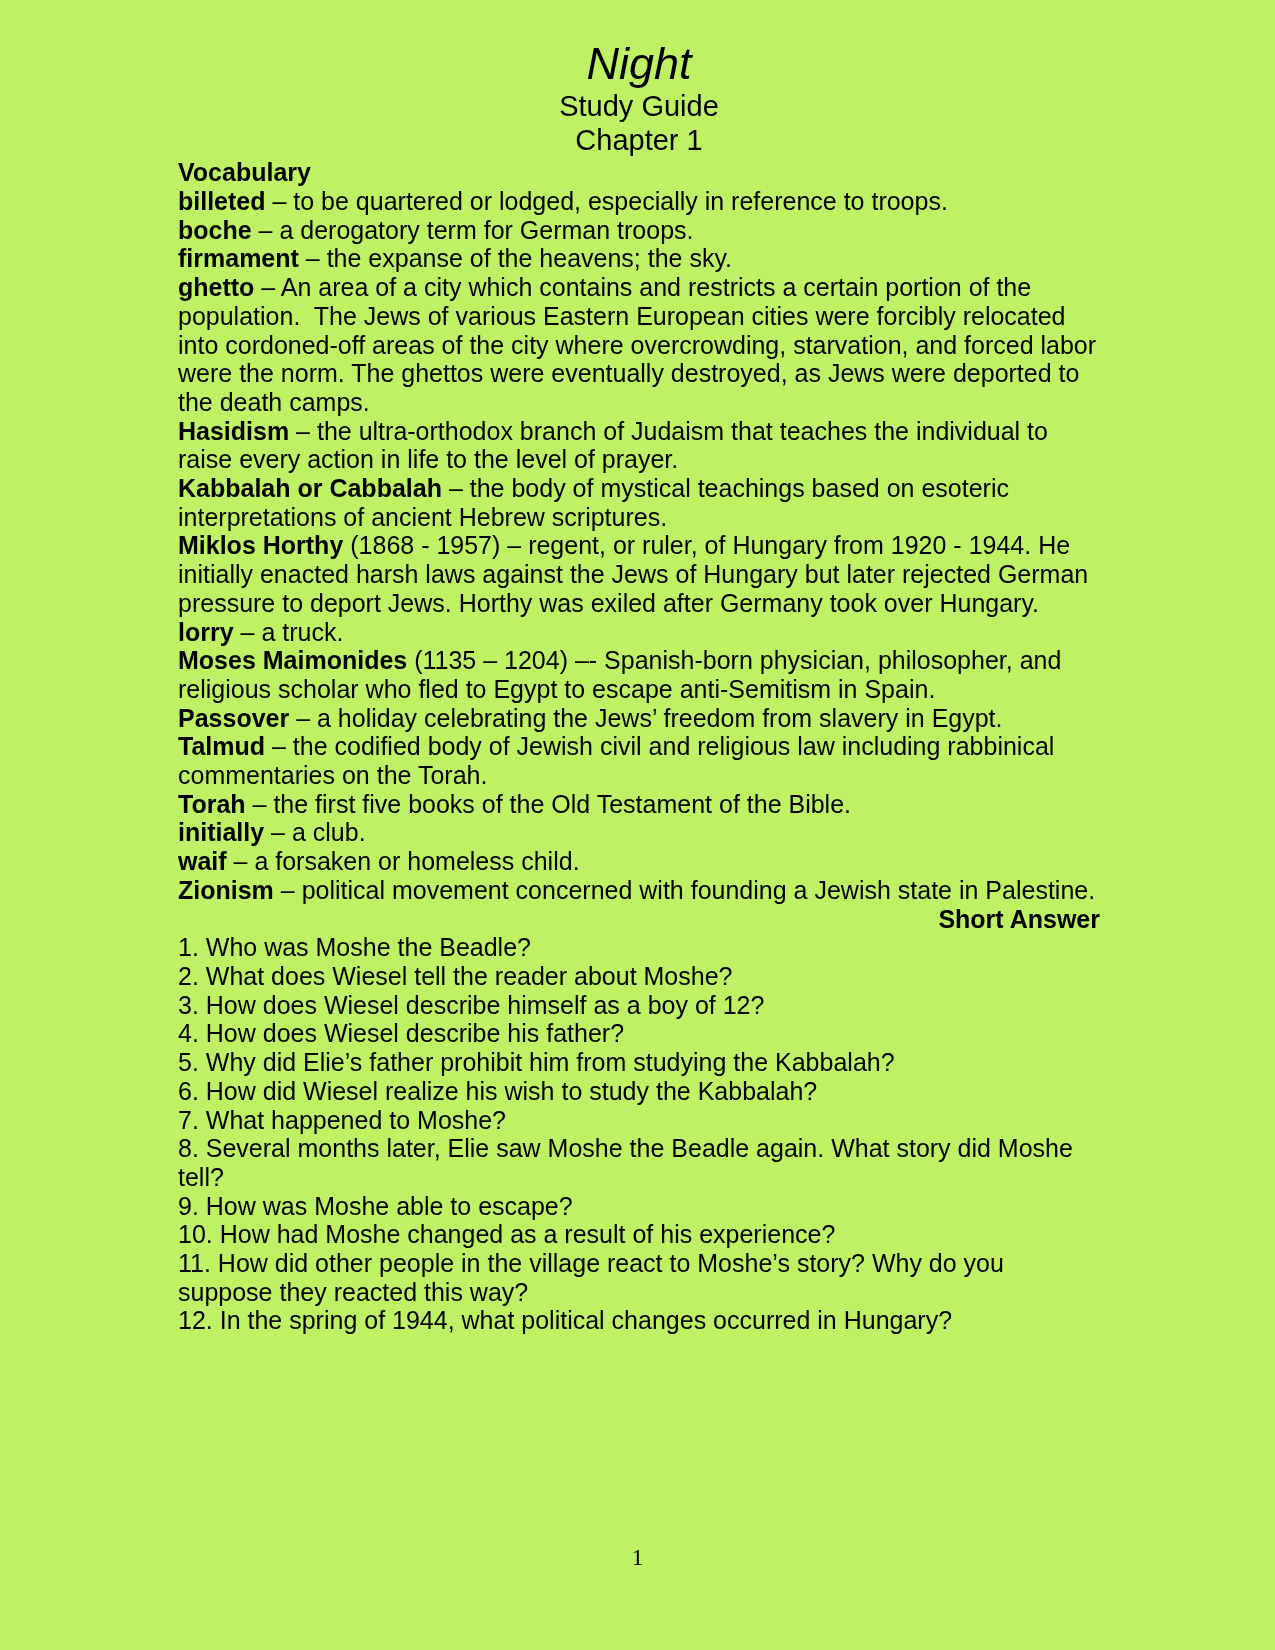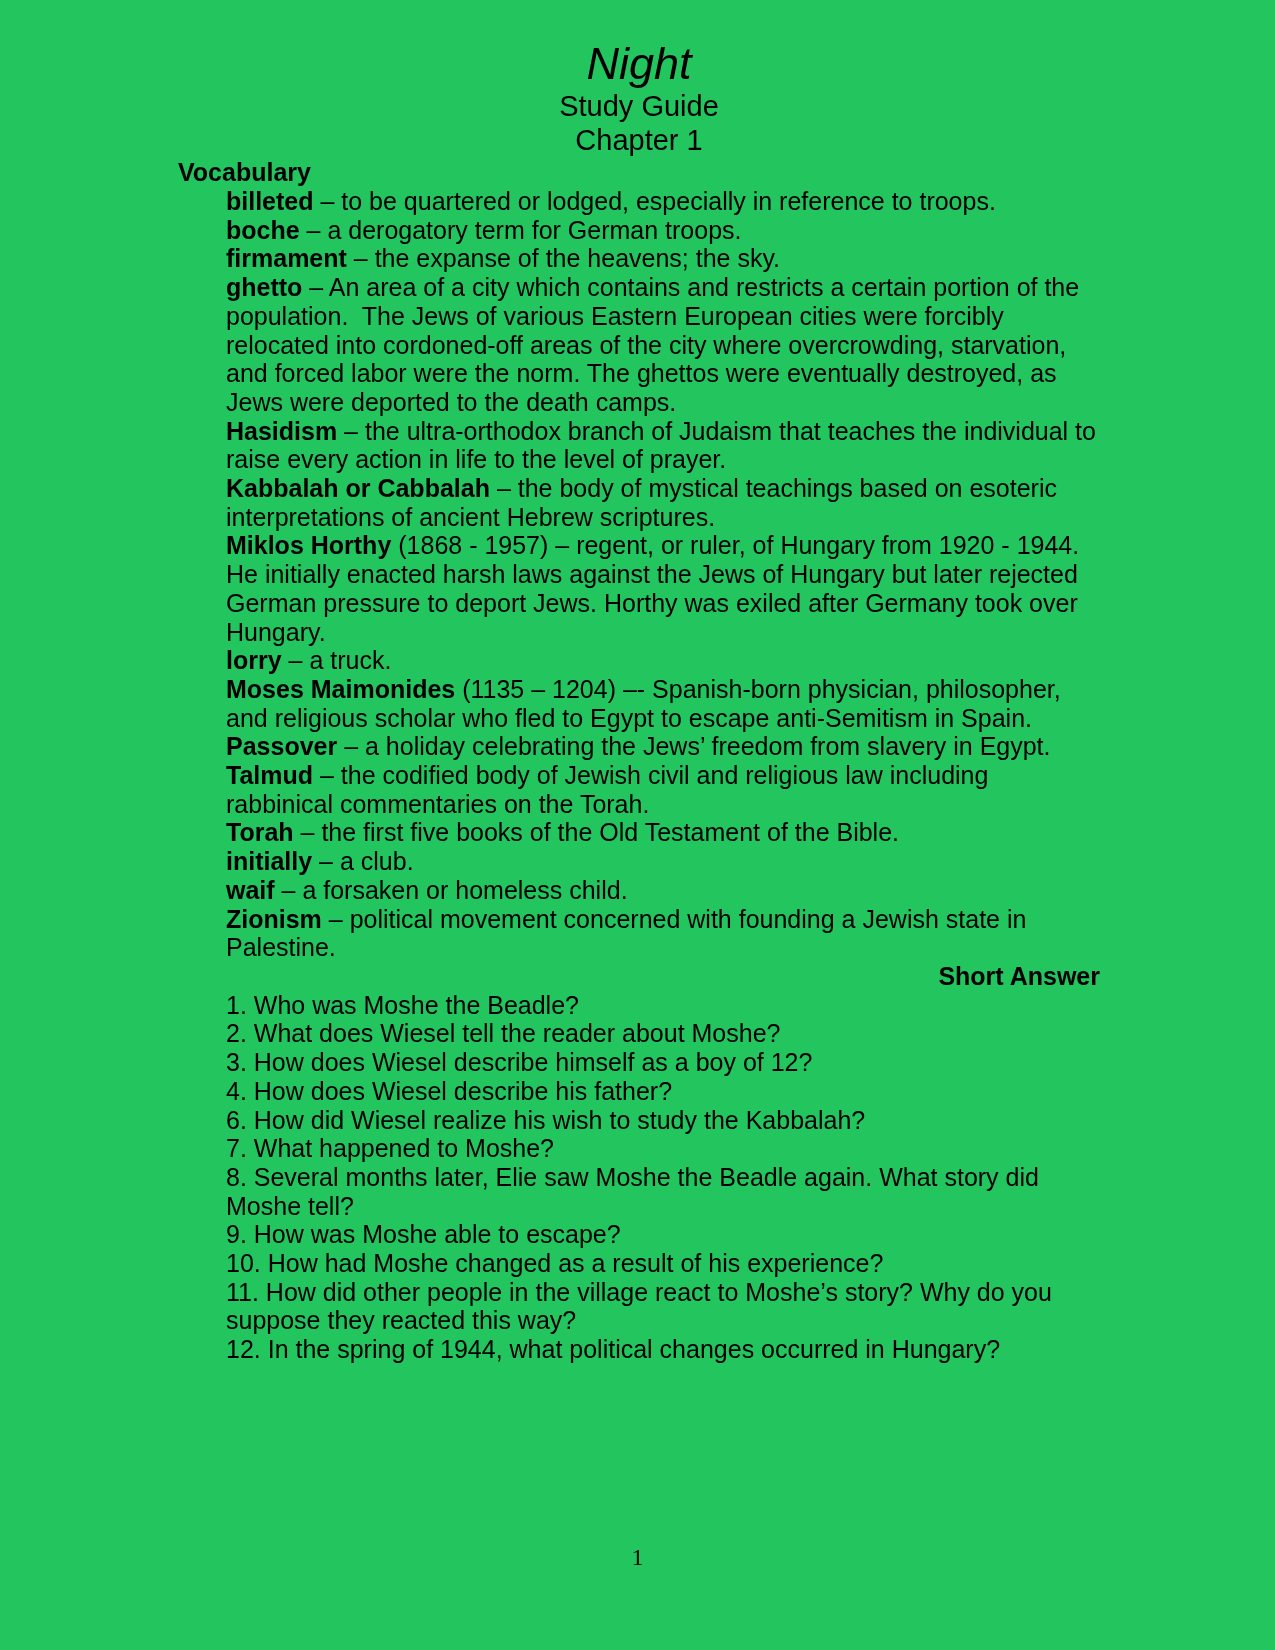--- a/index.html
+++ b/index.html
@@ -1,21 +1,21 @@
 <!DOCTYPE html>
 <html><head>
 <meta charset="utf-8">
 <style>
   * { margin: 0; padding: 0; box-sizing: border-box; }
   html, body { background: #ffffff; }
   .page {
     position: relative;
     width: 1275px;
     height: 1650px;
-    background: #22c55e;
+    background: #bef264;
     color: #000000;
     font-family: "Liberation Sans", sans-serif;
     overflow: hidden;
   }
   .content {
     position: absolute;
     left: 178px;
     top: 38px;
     width: 922px;
   }
@@ -34,21 +34,21 @@
   .vocab-heading {
     font-weight: bold;
     font-size: 25px;
     line-height: 30px;
     text-align: left;
   }
   .body-text {
     font-size: 25px;
     line-height: 28.7px;
   }
-  .entry, .question { white-space: pre-wrap; margin-left: 48px; }
+  .entry, .question { white-space: pre-wrap; }
   .entry b { font-weight: bold; }
   .sa-heading {
     font-weight: bold;
     font-size: 25px;
     line-height: 28.7px;
     text-align: right;
   }
   .page-number {
     position: absolute;
     top: 1542px;
@@ -90,20 +90,21 @@
           <div class="entry"><b>initially</b><span> – a club.</span></div>
           <div class="entry"><b>waif</b><span> – a forsaken or homeless child.</span></div>
           <div class="entry"><b>Zionism</b><span> – political movement concerned with founding a Jewish state in Palestine.</span></div>
         </div>
       <div class="sa-heading">Short Answer</div>
       <div>
           <div class="question">1. Who was Moshe the Beadle?</div>
           <div class="question">2. What does Wiesel tell the reader about Moshe?</div>
           <div class="question">3. How does Wiesel describe himself as a boy of 12?</div>
           <div class="question">4. How does Wiesel describe his father?</div>
+          <div class="question">5. Why did Elie’s father prohibit him from studying the Kabbalah?</div>
           <div class="question">6. How did Wiesel realize his wish to study the Kabbalah?</div>
           <div class="question">7. What happened to Moshe?</div>
           <div class="question">8. Several months later, Elie saw Moshe the Beadle again. What story did Moshe tell?</div>
           <div class="question">9. How was Moshe able to escape?</div>
           <div class="question">10. How had Moshe changed as a result of his experience?</div>
           <div class="question">11. How did other people in the village react to Moshe’s story? Why do you suppose they reacted this way?</div>
           <div class="question">12. In the spring of 1944, what political changes occurred in Hungary?</div>
         </div>
     </div>
 

